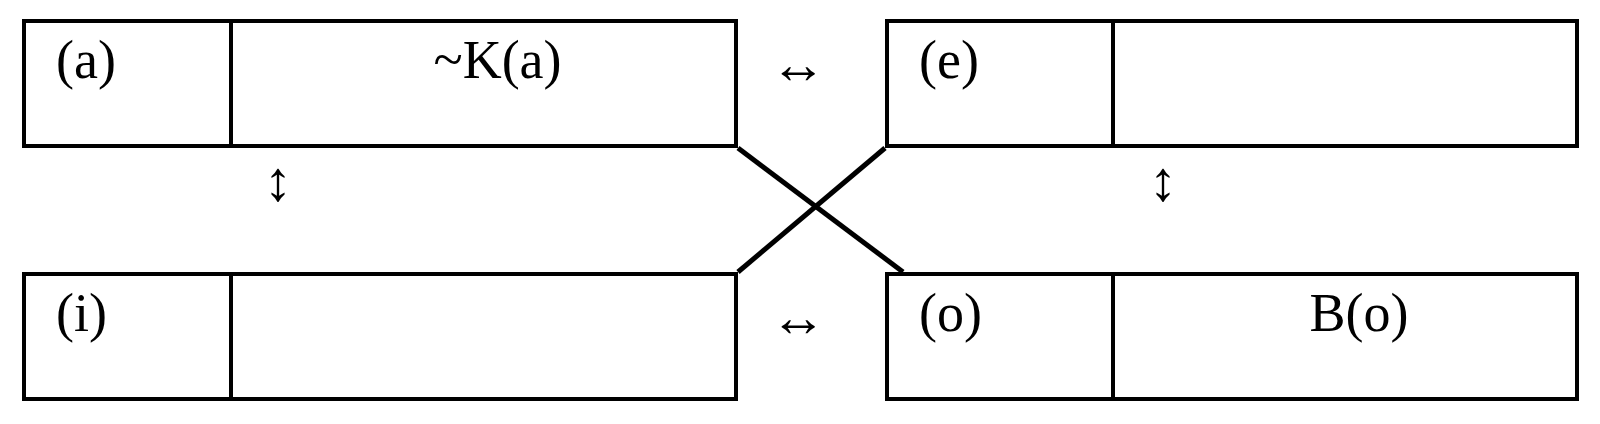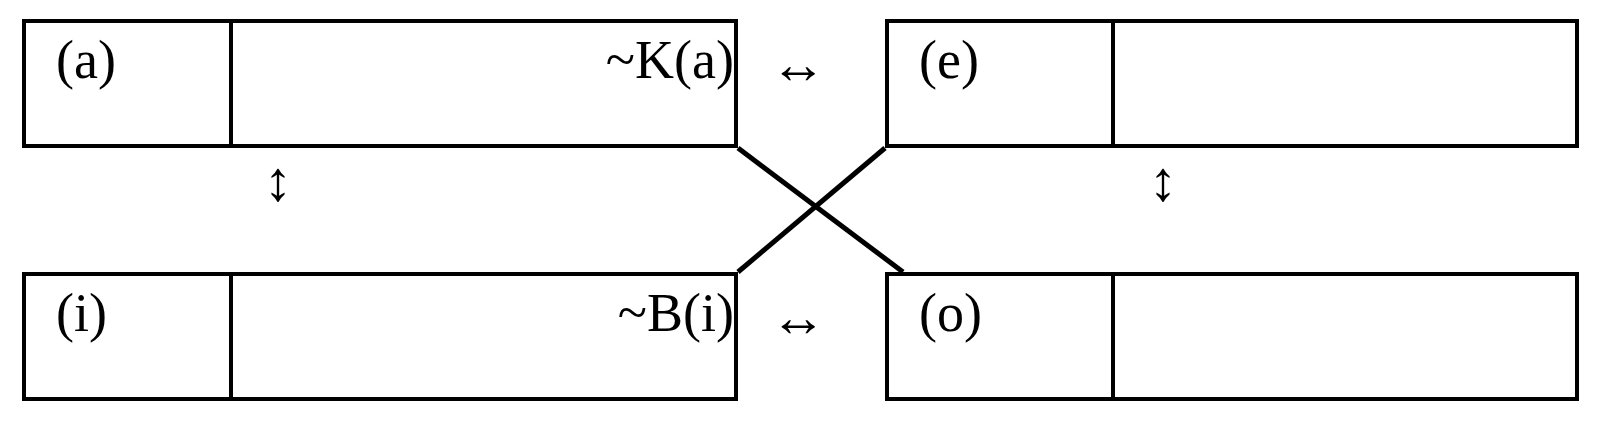--- a/index.html
+++ b/index.html
@@ -30,21 +30,21 @@
     border-right: 4px solid #000000;
     display: flex;
     align-items: flex-start;
     justify-content: flex-start;
     flex: 0 0 auto;
   }
   .prop-formula-cell {
     box-sizing: border-box;
     display: flex;
     align-items: flex-start;
-    justify-content: flex-end;
+    justify-content: center;
     flex: 1 1 auto;
   }
   .cell-text {
     font-size: 54px;
     line-height: 1;
     color: #000000;
     white-space: pre;
     padding-left: 28px;
     padding-top: 10px;
   }
@@ -112,28 +112,28 @@
   <div class="prop-box" id="box-e">
     <div class="prop-label-cell">
       <span class="cell-text">(e)</span>
     </div>
   </div>
 
   <div class="prop-box" id="box-i">
     <div class="prop-label-cell">
       <span class="cell-text">(i)</span>
     </div>
-    <div class="prop-formula-cell">
-      <span class="cell-text">~B(i)</span>
-    </div>
   </div>
 
   <div class="prop-box" id="box-o">
     <div class="prop-label-cell">
       <span class="cell-text">(o)</span>
+    </div>
+    <div class="prop-formula-cell">
+      <span class="cell-text">B(o)</span>
     </div>
   </div>
 
   <div class="arrow arrow-h" id="arrow-contrary">↔</div>
 
   <div class="arrow arrow-h" id="arrow-subcontrary">↔</div>
 
   <div class="arrow arrow-v" id="arrow-sub-left">↕</div>
 
   <div class="arrow arrow-v" id="arrow-sub-right">↕</div>

